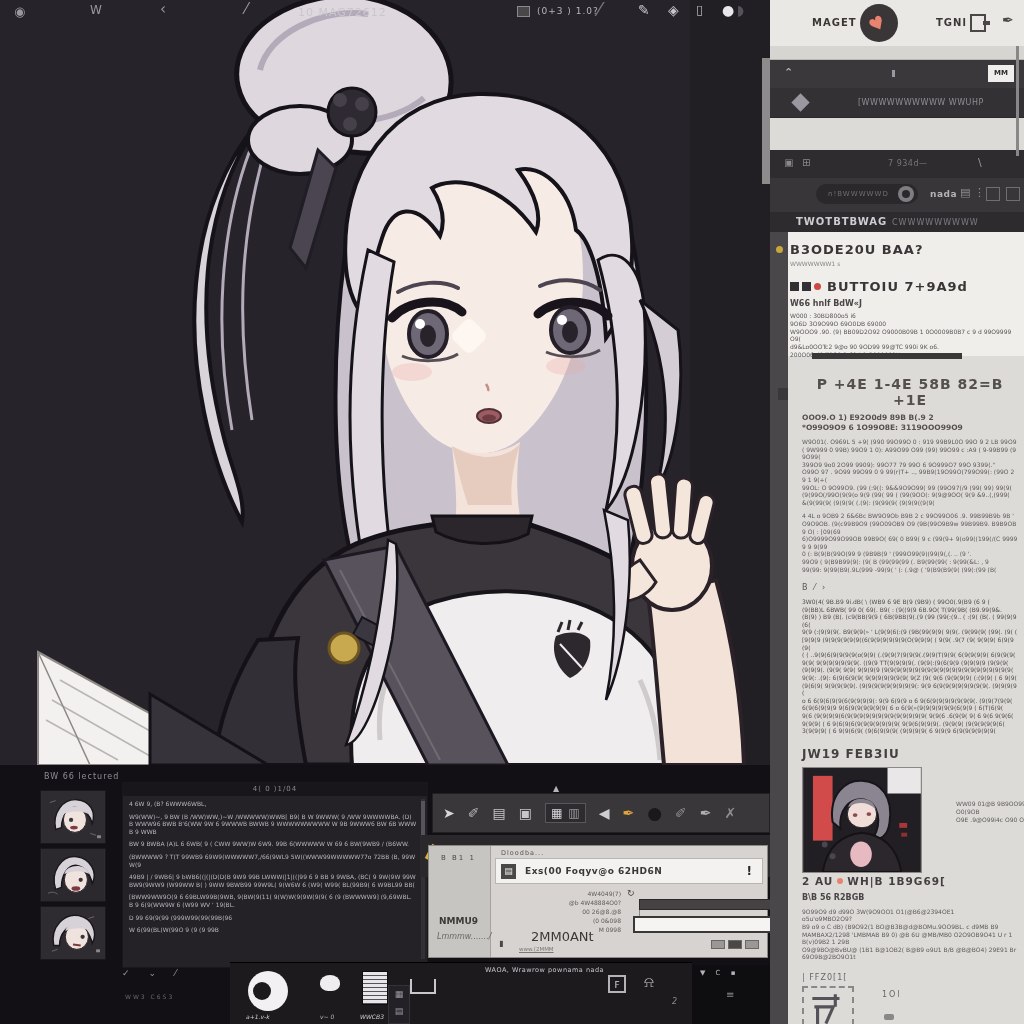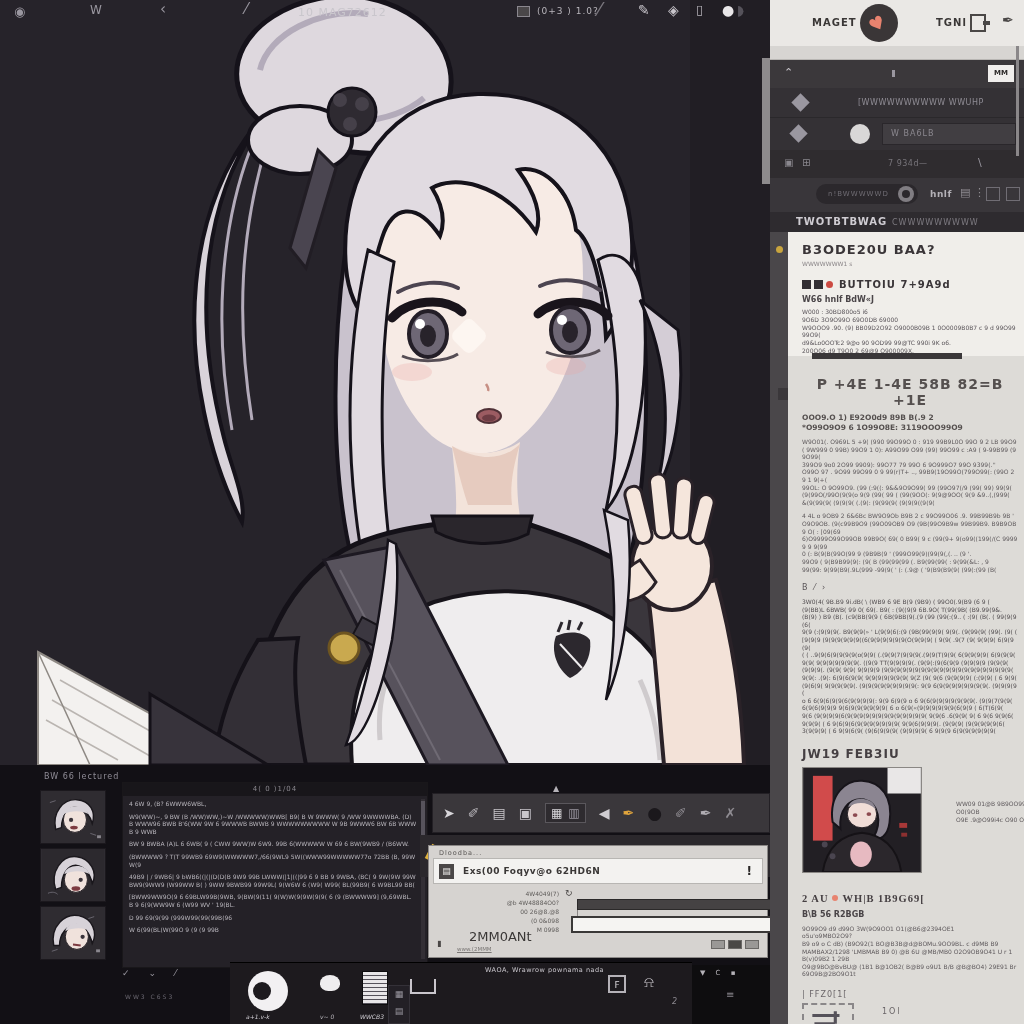--- a/index.html
+++ b/index.html
@@ -115,44 +115,44 @@
   .pill-circle i { position:absolute; left:4px; top:4px; width:8px; height:8px; border-radius:50%; background:#2b282c; }
   .sq-outline { position:absolute; width:14px; height:14px; border:1px solid #706d74; }
   #rp-sechead { left:0; top:212px; width:254px; height:20px; background:#2e2b2f; }
   #rp-sechead b { position:absolute; left:26px; top:4px; font-size:10px; color:#cfccd2; letter-spacing:1px; }
   #rp-sechead span { position:absolute; left:122px; top:6px; font-size:8px; color:#7d7a80; letter-spacing:1px; }
 
   #rp-gutter { left:0; top:232px; width:18px; height:792px; background:#4a474a; }
   .gutter-dot { left:6px; top:246px; width:7px; height:7px; border-radius:50%; background:#c9a53e; }
   .gutter-sq { left:8px; top:388px; width:12px; height:12px; background:#3a373a; }
 
-  #rp-doc1 { left:18px; top:232px; width:236px; height:124px; background:#f0eeea; padding:10px 8px 0 14px; }
+  #rp-doc1 { left:18px; top:232px; width:236px; height:124px; background:#f0eeea; padding:10px 8px 0 2px; }
   #rp-doc1 h1 { font-size:13px; color:#3a3538; letter-spacing:1px; }
   #rp-doc1 .sub { font-size:6px; color:#8a8588; margin-top:3px; }
   .h2row { display:flex; align-items:center; gap:3px; margin-top:12px; }
   .h2row .sq { width:9px; height:9px; background:#332f33; }
   .h2row .reddot { width:7px; height:7px; border-radius:50%; background:#cc4a42; }
-  .h2row b { font-size:10px; color:#3a3538; letter-spacing:1px; margin-left:3px; }
+  .h2row b { font-size:13px; color:#3a3538; letter-spacing:1px; margin-left:3px; }
   #rp-doc1 .h2sub { font-size:8px; font-weight:bold; color:#4a4548; margin-top:5px; }
   #rp-doc1 .p1 div { font-size:6px; color:#5a555a; line-height:7.8px; word-break:break-all; }
   #rp-doc1 .p1 { margin-top:4px; }
   .divider { left:42px; top:353px; width:150px; height:6px; background:#3a3739; }
 
   #rp-doc2 { left:18px; top:362px; width:236px; height:662px; background:#dddbd7; padding:14px 6px 0 14px; }
   #rp-doc2 h2 { font-size:14px; color:#55504f; letter-spacing:1px;text-align:center; }
   #rp-doc2 .h3sub div { font-size:7.5px; font-weight:bold; color:#55504f; line-height:9.5px; }
   #rp-doc2 .h3sub { margin-top:5px; }
   .pblock { margin-top:6px; }
   .pblock div { font-size:6px; color:#5f5a5d; line-height:7.6px; word-break:break-all; }
   .pblock.dense div { color:#534e51; }
   .mark { font-size:8px; color:#5a5558; margin-top:10px; letter-spacing:2px; }
   #rp-doc2 h3 { font-size:12px; color:#453f42; margin-top:12px; letter-spacing:1px; }
   .doc-thumb { width:120px; height:106px; margin-top:6px; border:1px solid #8a8784; }
   .caption { position:absolute; left:168px; width:82px; font-size:6px; color:#5f5a5d; line-height:8px; word-break:break-all; }
-  .h5row { display:flex; align-items:center; gap:4px; margin-top:20px;font-family:Liberation Serif, serif; }
+  .h5row { display:flex; align-items:center; gap:4px; margin-top:2px; }
   .h5row b { font-size:10.5px; color:#453f42; letter-spacing:1px; }
   .h5row .cdot { width:6px; height:6px; border-radius:50%; background:#e8836f; }
   .h5sub { font-size:8px; font-weight:bold; color:#4a4548; margin-top:6px; }
   .qr-label { font-size:8px; color:#6a6568; margin-top:12px; letter-spacing:1px; }
   .qr-box { width:52px; height:50px; border:2px dashed #8a8789; margin-top:4px; position:relative; }
   .qr-side { position:absolute; left:78px; font-size:8px; color:#6a6568; letter-spacing:2px; }
   .qr-dot { position:absolute; left:80px; width:10px; height:6px; background:#8a8789; border-radius:2px; }
   .rp-edge { left:1016px; top:46px; width:3px; height:110px; background:#8a8789; }
 </style>
 </head>
@@ -338,20 +338,25 @@
       <span style="color:#8f8c92">✐</span>
       <span style="color:#b0adb3">✒</span>
       <span style="color:#8f8c92">✗</span>
     </div>
     <div class="abs dark-band"></div>
     <div class="abs ymark" style="left:428px;top:80px"></div>
     <div class="abs ymark" style="left:452px;top:84px;background:#d8a62e"></div>
     <div class="abs graybar"></div>
 
     <div id="dialog" class="abs">
+      <div class="side">
+        <span class="top">B B1 1</span>
+        <span class="mid">NMMU9</span>
+        <span class="script">Lmmmw......./</span>
+      </div>
       <div class="main">
         <span class="winlabel">Dloodba...</span>
         <div class="hdr">
           <span class="ic">▤</span>
           <span class="t">Exs(00 Foqyv@o 62HD6N</span>
           <span class="alert">!</span>
         </div>
         <div class="labels">
             <div>4W4049(7)</div>
             <div>@b 4W48884O0?</div>
@@ -417,37 +422,32 @@
     <div id="rp-darkhead" class="abs">
       <span class="chev">⌃</span>
       <span class="dot"></span>
       <span class="mmbtn">MM</span>
     </div>
 
     <div class="abs rp-row" style="top:88px;height:30px;border-bottom:1px solid #2a282b">
       <span class="diamond" style="left:24px;top:8px"></span>
       <span class="rp-rowtext" style="left:88px;top:10px">[WWWWWWWWWW WWUHP</span>
     </div>
-    <div class="abs rp-row" style="top:118px;height:32px">
-      <span class="diamond" style="left:22px;top:9px"></span>
-      <span class="circle-ic" style="left:80px;top:6px"></span>
-      <span class="rp-input" style="left:112px;top:5px;width:134px;height:22px">W BA6LB</span>
-    </div>
     <div class="abs rp-row" style="top:150px;height:28px;background:#2f2c2f">
       <span class="rp-rowtext" style="left:14px;top:7px;color:#8a878e;font-size:10px">▣</span>
       <span class="rp-rowtext" style="left:32px;top:7px;color:#8a878e;font-size:10px">⊞</span>
       <span class="rp-rowtext" style="left:118px;top:9px;color:#77747a">7 934d—</span>
       <span class="rp-rowtext" style="left:208px;top:6px;color:#9a97a0;font-size:11px">\</span>
     </div>
     <div class="abs rp-row" style="top:178px;height:34px;background:#39363a">
       <span class="pill" style="left:46px;top:6px;width:102px;height:20px">n!BWWWWWD</span>
       <span class="pill-circle" style="left:128px;top:8px">
           <i></i>
         </span>
-      <span class="rp-rowtext" style="left:160px;top:11px;color:#b5b2b8;font-weight:bold;font-size:9px">hnlf</span>
+      <span class="rp-rowtext" style="left:160px;top:11px;color:#b5b2b8;font-weight:bold;font-size:9px">nada</span>
       <span class="rp-rowtext" style="left:190px;top:8px;color:#8f8c92;font-size:11px">▤</span>
       <span class="rp-rowtext" style="left:204px;top:8px;color:#8f8c92;font-size:11px">⋮</span>
       <span class="sq-outline" style="left:216px;top:9px"></span>
       <span class="sq-outline" style="left:236px;top:9px"></span>
     </div>
     <div id="rp-sechead" class="abs">
       <b>TWOTBTBWAG</b>
       <span>CWWWWWWWWW</span>
     </div>
 

